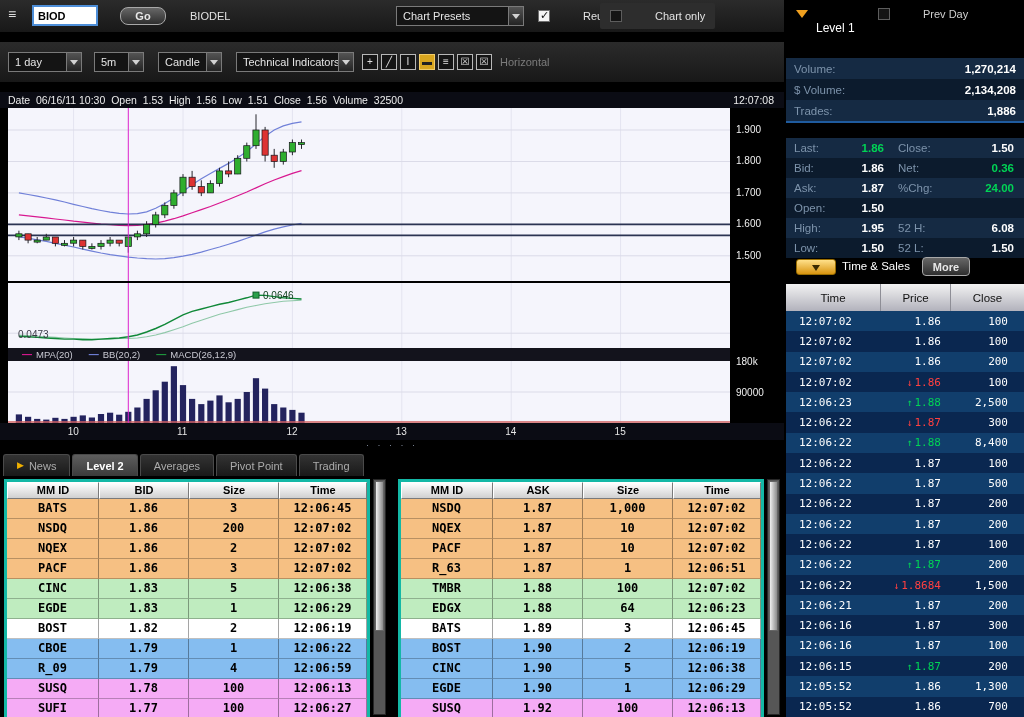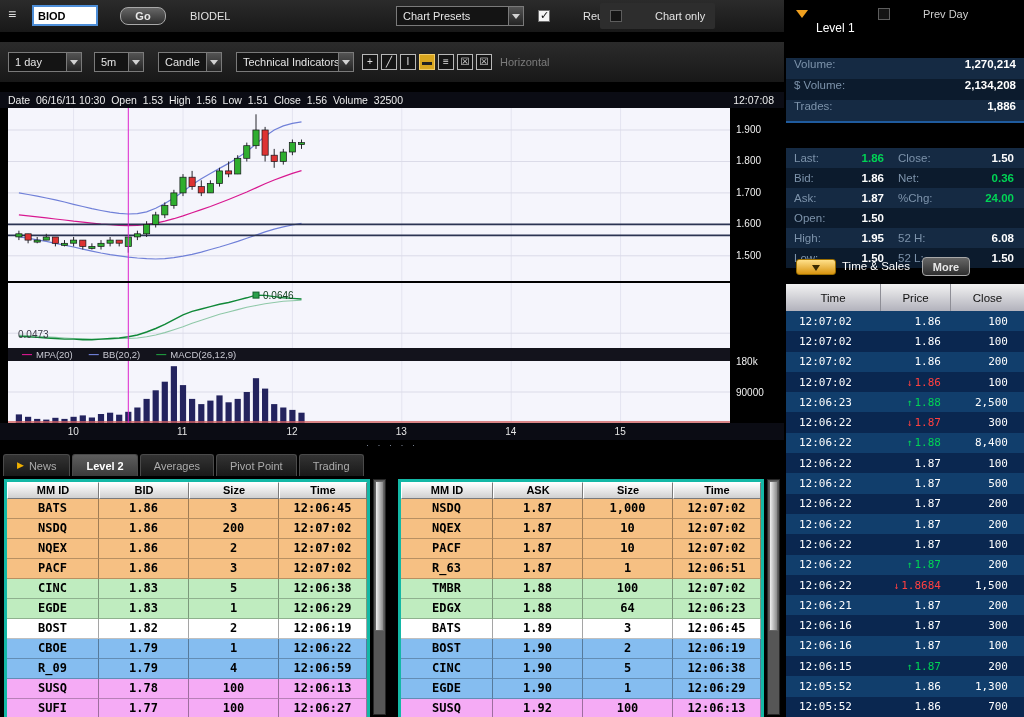--- a/index.html
+++ b/index.html
@@ -78,24 +78,24 @@
   .thumb{position:absolute;left:1px;top:1px;width:9px;height:150px;background:linear-gradient(90deg,#f0f0f0,#8c8c8c);border:1px solid #666;}
 
   
   .right-col{position:absolute;left:786px;top:0;width:238px;height:717px;background:#000;}
   .l1-header{position:absolute;left:0;top:0;width:238px;height:30px;}
   .l1-toggle{position:absolute;left:10px;top:10px;width:0;height:0;border-left:6px solid transparent;border-right:6px solid transparent;border-top:8px solid #f0a020;}
   .l1-title{position:absolute;left:30px;top:8px;font-size:12px;color:#fff;margin-top:13px;}
   .prevday-cb{position:absolute;left:92px;top:8px;}
   .prevday-label{position:absolute;left:110px;top:8px;color:#cfcfcf;}
   .l1-stats{position:absolute;left:0;top:58px;width:238px;border-bottom:2px solid #1f5b9e;}
-  .stat-row{height:21px;display:flex;justify-content:space-between;padding:0 8px;font-size:11.5px;}
+  .stat-row{height:21px;display:flex;justify-content:space-between;align-items:center;padding:0 8px;font-size:11.5px;}
   .row-light{background:#152a43;} .row-dark{background:#0c1b2d;}
   .stat-label{color:#7d93ab;} .stat-value{color:#fff;font-weight:bold;}
-  .quote-grid{position:absolute;left:0;top:148px;width:238px;}
+  .quote-grid{position:absolute;left:0;top:138px;width:238px;}
   .q-row{height:20px;display:grid;grid-template-columns:42px 62px 54px 1fr;align-items:center;padding:0 8px;font-size:11.5px;}
   .q-label{color:#7d93ab;}
   .q-val{text-align:right;color:#fff;font-weight:bold;padding-right:14px;}
   .q-row .q-val:last-child{padding-right:2px;}
   .q-val.green{color:var(--pos);}
   .ts-bar{position:absolute;left:0;top:252px;width:238px;height:30px;}
   .ts-dd{position:absolute;left:10px;top:7px;width:40px;height:16px;background:linear-gradient(#ffe08a,#d89410);border:1px solid #9a6d00;border-radius:3px;cursor:default;}
   .ts-dd-arrow{position:absolute;left:15px;top:5px;width:0;height:0;border-left:4px solid transparent;border-right:4px solid transparent;border-top:6px solid #3a2a00;}
   .ts-title{position:absolute;left:56px;top:8px;font-size:11.5px;color:#fff;}
   .more-btn{position:absolute;left:136px;top:5px;width:48px;height:19px;border-radius:4px;}

